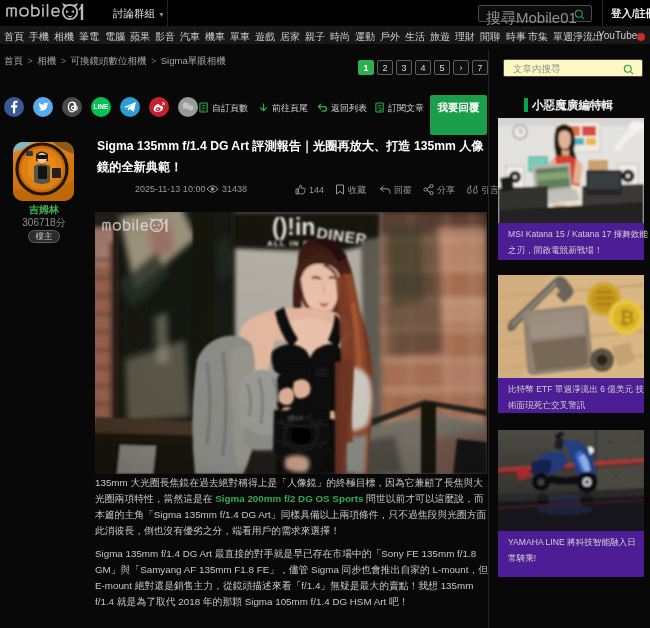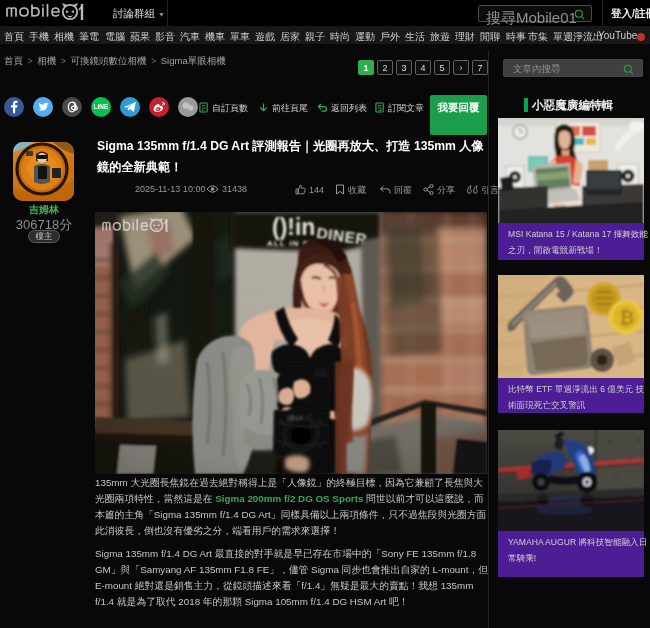--- a/index.html
+++ b/index.html
@@ -34,38 +34,38 @@
 #toolbar { position:absolute; top:95px; left:0; width:490px; height:26px; }
 .soc { position:absolute; top:2px; width:20px; height:20px; border-radius:50%; color:#fff; text-align:center; overflow:hidden; }
 .soc svg { width:100%; height:100%; display:block; }
 .tbtn { position:absolute; top:7px; color:#d2d2d2; font-size:9px; white-space:nowrap; }
 .tbtn svg { vertical-align:-2px; margin-right:3px; }
 #replybtn { position:absolute; left:430px; top:0; width:57px; height:40px; background:#1a9e4a; border-radius:2px; color:#fff; font-size:10.5px; font-weight:bold; text-align:center; line-height:25px; }
 
 
 #avatar { position:absolute; left:13px; top:142px; width:61px; height:59px; border-radius:10px; overflow:hidden; }
 #aname { position:absolute; left:0px; top:203px; width:88px; text-align:center; color:#46b254; font-size:10px; font-weight:bold; }
-#apts { position:absolute; left:0px; top:216px; width:88px; text-align:center; color:#8f8f8f; font-size:13px; }
+#apts { position:absolute; left:0px; top:216px; width:88px; text-align:center; color:#8f8f8f; font-size:10px; }
 #abadge { position:absolute; left:28px; top:230px; width:32px; height:13px; border:1px solid #5f5f5f; border-radius:7px; background:#2c2c2c; color:#c6c6c6; font-size:8.5px; text-align:center; line-height:11px; }
 
 
 #title { position:absolute; left:97px; top:136px; width:400px; color:#ffffff; font-size:12.2px; font-weight:bold; line-height:20.5px; }
 #title div { white-space:nowrap; }
 #meta { position:absolute; left:95px; top:184px; width:392px; height:14px; color:#999; font-size:9px; }
 #meta .mi { position:absolute; top:0; white-space:nowrap;margin-left:40px; }
 #meta svg { vertical-align:-2px; margin-right:3px; }
 
 
 .para { position:absolute; left:95px; color:#c7c7c7; font-size:9.8px; line-height:16.1px; }
 .para div { white-space:nowrap; }
 .glink { color:#31ab50; font-weight:bold; }
 
 
 #sdiv { position:absolute; left:488px; top:50px; width:1px; height:578px; background:#242424; }
-#ssearch { position:absolute; left:503px; top:59px; width:140px; height:18px; border:1px solid #454545; border-radius:2px; background:#404040; }
+#ssearch { position:absolute; left:503px; top:59px; width:140px; height:18px; border:1px solid #454545; border-radius:2px; background:#fef9c3; }
 #ssearch span { position:absolute; left:9px; top:3px; color:#8f8f8f; font-size:9.5px; }
 #shead { position:absolute; left:500px; top:98px; width:120px; height:14px;margin-left:24px; }
 #shead .bar { position:absolute; left:0; top:0; width:4px; height:13.5px; background:#00a650; }
 #shead .tx { position:absolute; left:8px; top:0; color:#f2f2f2; font-size:11.6px; font-weight:bold; white-space:nowrap; }
 .scap { position:absolute; left:498px; width:146px; background:#4c1d95; color:#cfcfcf; font-size:8.6px; line-height:15.5px; padding:4px 4px 2px 10px; }
 .scap div { white-space:nowrap; }
 .simg { position:absolute; left:498px; width:146px; overflow:hidden; }
 </style>
 </head>
 <body>
@@ -655,17 +655,17 @@
       <path d="M40 70 Q60 64 90 68 L94 82 Q64 88 40 82 Z" fill="#22346e"></path>
       <circle cx="45" cy="70" r="6" fill="#07070a"></circle>
       <circle cx="89" cy="70" r="7" fill="#07070a"></circle>
     </g>
     <path d="M0 78 L146 70" stroke="#581c1c" stroke-width="2" opacity="0.6"></path>
     </g>
   </svg>
   </div>
 
   <div class="scap" style="top:531px;height:46px">
-      <div>YAMAHA AUGUR 將科技智能融入日</div>
+      <div>YAMAHA LINE 將科技智能融入日</div>
       <div>常騎乘!</div>
     </div>
 
 </div>
 
 </body></html>

